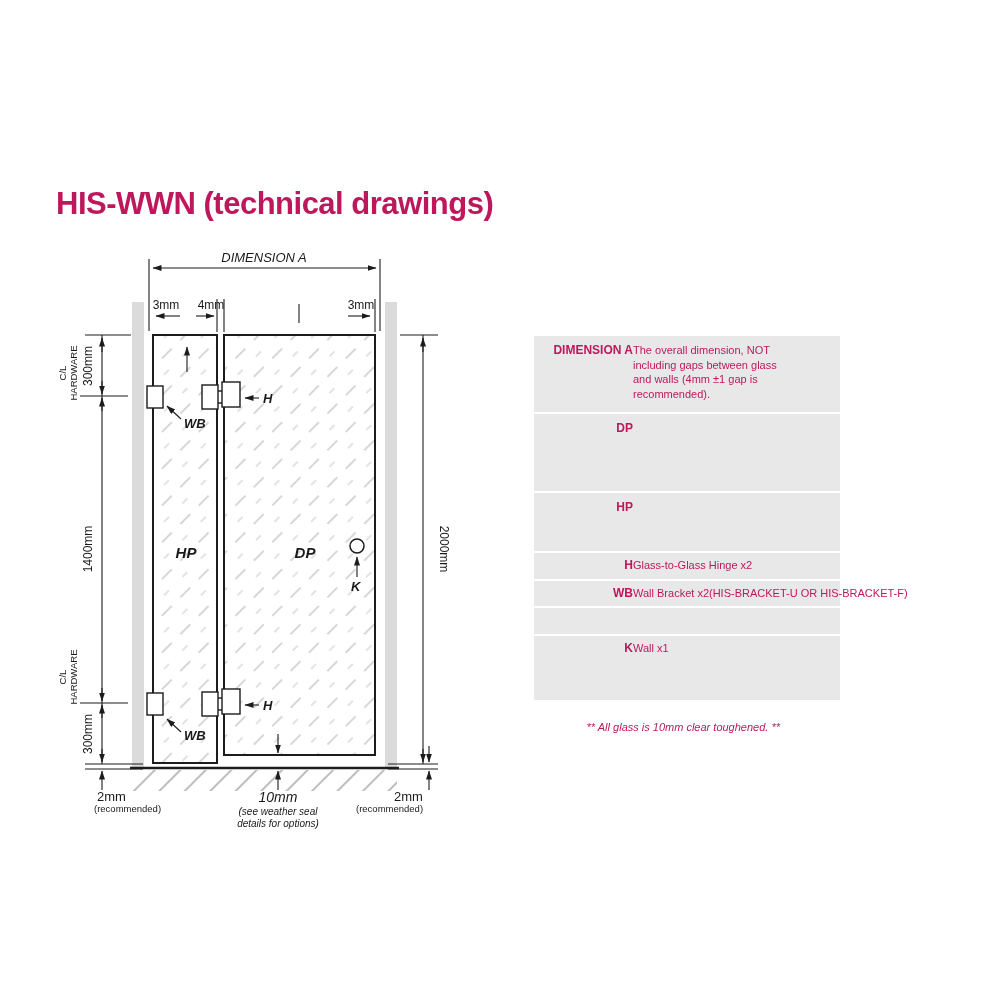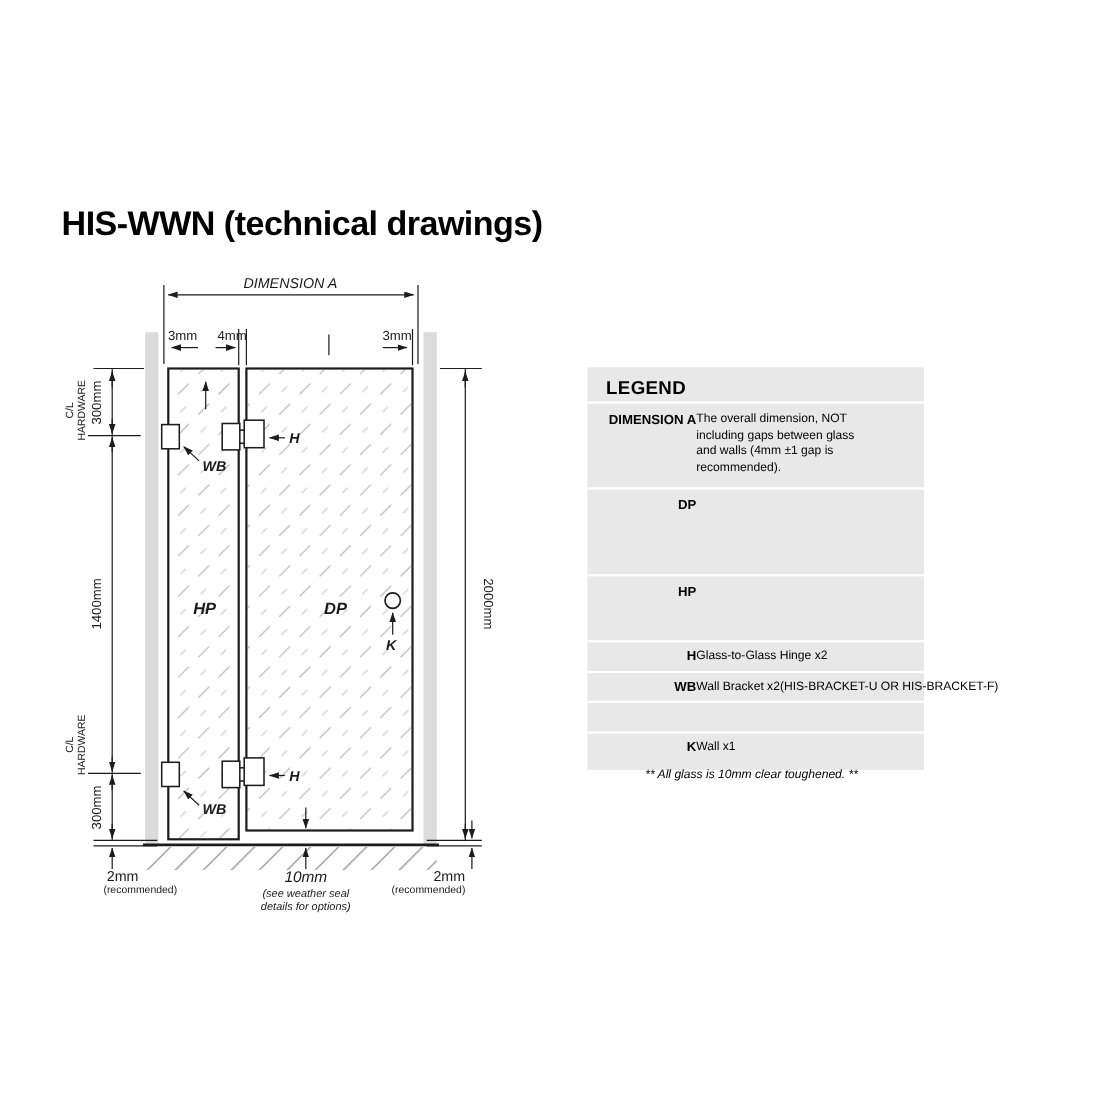--- a/index.html
+++ b/index.html
@@ -1,30 +1,30 @@
 <!DOCTYPE html>
 <html><head>
 <meta charset="utf-8">
 <style>
   html,body{margin:0;padding:0;background:#fff;}
   #page{position:relative;width:941px;height:1000px;background:#fff;overflow:hidden;
-        font-family:"Liberation Sans", sans-serif;color:#000000;}
+        font-family:"Liberation Sans", sans-serif;color:#be185d;}
   #title{position:absolute;left:56px;top:186px;font-size:31px;font-weight:bold;
          letter-spacing:-0.5px;white-space:nowrap;}
   #drawing{position:absolute;left:0;top:0;}
   
   #legend{position:absolute;left:534px;top:334px;width:306px;height:366px;background:#e8e8e8;}
   #legend h2{margin:0;padding:9px 0 0 17px;font-size:17px;font-weight:bold;letter-spacing:.3px;height:22px;}
   .lrow{display:flex;border-top:2px solid #fff;box-sizing:border-box;}
   .term{width:99px;text-align:right;font-weight:bold;font-size:12px;padding-top:7px;flex:none;}
   .desc{font-size:11px;line-height:14.5px;white-space:pre;padding-top:7px;}
   .r1{height:78px}.r2{height:79px}.r3{height:60px}
   .r4{height:28px}.r5{height:27px}.r6{height:28px}.r7{height:35px}
   .r4 .term,.r4 .desc,.r5 .term,.r5 .desc,.r7 .term,.r7 .desc{padding-top:5px;}
-  #footnote{position:absolute;left:534px;top:698px;width:246px;text-align:right;
+  #footnote{position:absolute;left:534px;top:721px;width:246px;text-align:right;
             font-size:11px;font-style:italic;white-space:nowrap;}
   
   text{fill:#1a1a1a;font-family:"Liberation Sans", sans-serif;}
   .dim{font-size:12px;}
   .dimSm{font-size:9.5px;}
   .dimMd{font-size:13px;}
   .ital{font-style:italic;}
   .lbl{font-weight:bold;font-style:italic;font-size:13px;}
   .panelLbl{font-weight:bold;font-style:italic;font-size:15px;}
 </style>
@@ -154,21 +154,20 @@
     <text x="97" y="801" class="dimMd">2mm</text>
     <text x="94" y="812" class="dimSm">(recommended)</text>
     <text x="278" y="802" text-anchor="middle" class="ital" font-size="14">10mm</text>
     <text x="278" y="815" text-anchor="middle" class="ital" font-size="10">(see weather seal</text>
     <text x="278" y="827" text-anchor="middle" class="ital" font-size="10">details for options)</text>
     <text x="394" y="801" class="dimMd">2mm</text>
     <text x="356" y="812" class="dimSm">(recommended)</text>
   </svg>
 
   <div id="legend">
-    <h2>LEGEND</h2>
     <div class="lrow r1">
       <div class="term">DIMENSION A</div>
       <div class="desc">The overall dimension, NOT
 including gaps between glass
 and walls (4mm ±1 gap is
 recommended).</div>
     </div>
     <div class="lrow r2">
       <div class="term">DP</div>
     </div>

